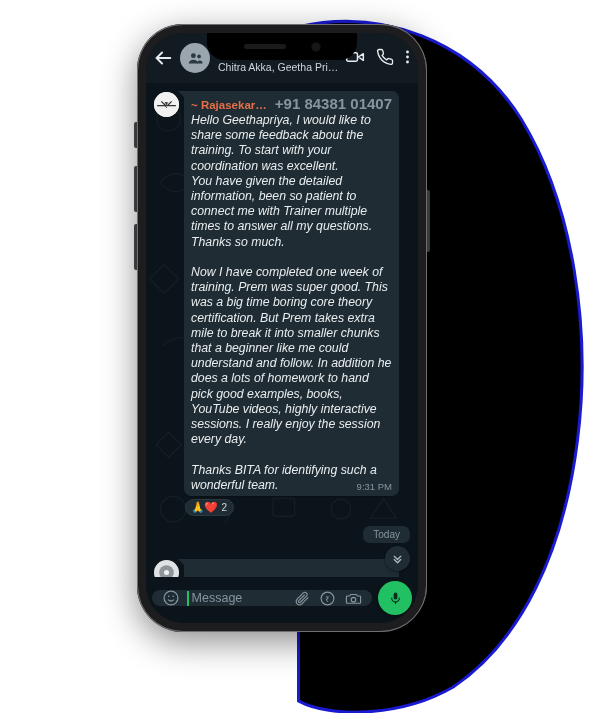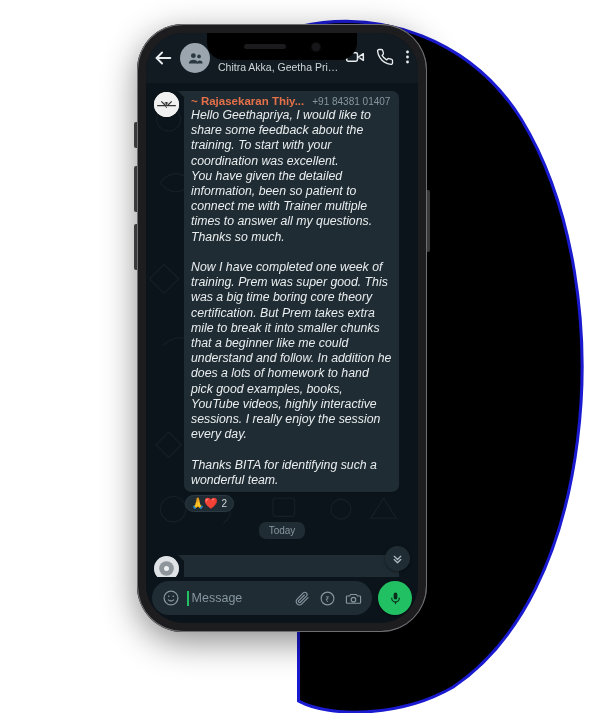--- a/index.html
+++ b/index.html
@@ -119,21 +119,21 @@
     content:"";
     position:absolute; left:-6px; top:0;
     border-width: 0 7px 7px 0;
     border-style: solid;
     border-color: transparent #1f2c33 transparent transparent;
   }
   .sender-line { display: flex; align-items: baseline; gap: 8px; }
   .sender { font-size: 11.5px; font-weight: 600; white-space: nowrap; overflow:hidden; text-overflow: ellipsis; max-width:118px; }
   .sender.orange { color: #e5704a; }
   .sender.green  { color: #53bdeb; }
-  .phone-num { font-size: 10px; color: #8696a0; white-space: nowrap; }
+  .phone-num { font-size: 15px; color: #8696a0; white-space: nowrap; font-weight: bold; }
 
   .body-text {
     color: #e9edef; font-size: 12.3px; line-height: 15.2px;
     white-space: pre-wrap; word-wrap: break-word; margin-top: 1px; font-style: italic;
   }
   .mention { color: #53bdeb; }
 
   .meta { display:flex; justify-content:flex-end; align-items:center; gap:3px; margin-top:-12px; }
   .time { font-size: 9.5px; color: #8696a0; }
 
@@ -141,21 +141,21 @@
     display: inline-flex; align-items: center; gap: 3px;
     background: #1f2c33;
     border: 1px solid #2a3942;
     border-radius: 11px;
     padding: 1px 6px 1px 5px;
     margin: 3px 0 0 31px;
     font-size: 11px;
   }
   .reactions .cnt { color: #d1d7db; font-size: 10px; }
 
-  .day-divider { display:flex; justify-content:center; margin: 10px 0 16px; }
+  .day-divider { display:flex; justify-content:flex-end; margin: 10px 0 16px; }
   .day-chip {
     background: #1f2c33; color: #8696a0;
     font-size: 10px; padding: 3px 10px; border-radius: 7px;
   }
 
   .scroll-down {
     position: absolute; right: 8px; bottom: 6px;
     width: 25px; height: 25px; border-radius: 50%;
     background: #202c33; display:flex; align-items:center; justify-content:center;
     box-shadow: 0 1px 3px rgba(0,0,0,.4); cursor:pointer;
@@ -163,21 +163,21 @@
 
   
   .composer {
     position:absolute; left:0; right:0; bottom:0;
     height: 46px;
     background: #0b141a;
     display:flex; align-items:center;
     padding: 0 6px 4px 6px; gap: 6px;
   }
   .input-pill {
-    flex:1; height: 34px;
+    flex:1; height: 16px;
     background: #1f2c33;
     border-radius: 19px;
     display:flex; align-items:center;
     padding: 0 10px; gap: 7px;
   }
   .caret { width:1.6px; height:15px; background:#21c063; }
   .placeholder { flex:1; color:#8696a0; font-size:12.5px; margin-left:-4px; }
   .pill-icons { display:flex; align-items:center; gap:9px; }
   .mic-btn {
     width: 34px; height: 34px; border-radius: 50%;
@@ -307,20 +307,23 @@
               <div class="sender-line">
                 <span class="sender orange">~ Rajasekaran Thiy...</span>
                 <span class="phone-num">+91 84381 01407</span>
               </div>
               <div class="body-text">Hello Geethapriya, I would like to share some feedback about the training. To start with your coordination was excellent.
 You have given the detailed information, been so patient to connect me with Trainer multiple times to answer all my questions. Thanks so much.
 
 Now I have completed one week of training. Prem was super good. This was a big time boring core theory certification. But Prem takes extra mile to break it into smaller chunks that a beginner like me could understand and follow. In addition he does a lots of homework to hand pick good examples, books, YouTube videos, highly interactive sessions. I really enjoy the session every day.
 
 Thanks BITA for identifying such a wonderful team.</div>
+              <div class="meta">
+                <span class="time">9:31 PM</span>
+              </div>
             </div>
           </div>
 
           <div class="reactions">
             <span>🙏❤️</span>
             <span class="cnt">2</span>
           </div>
 
           
           <div class="day-divider">

